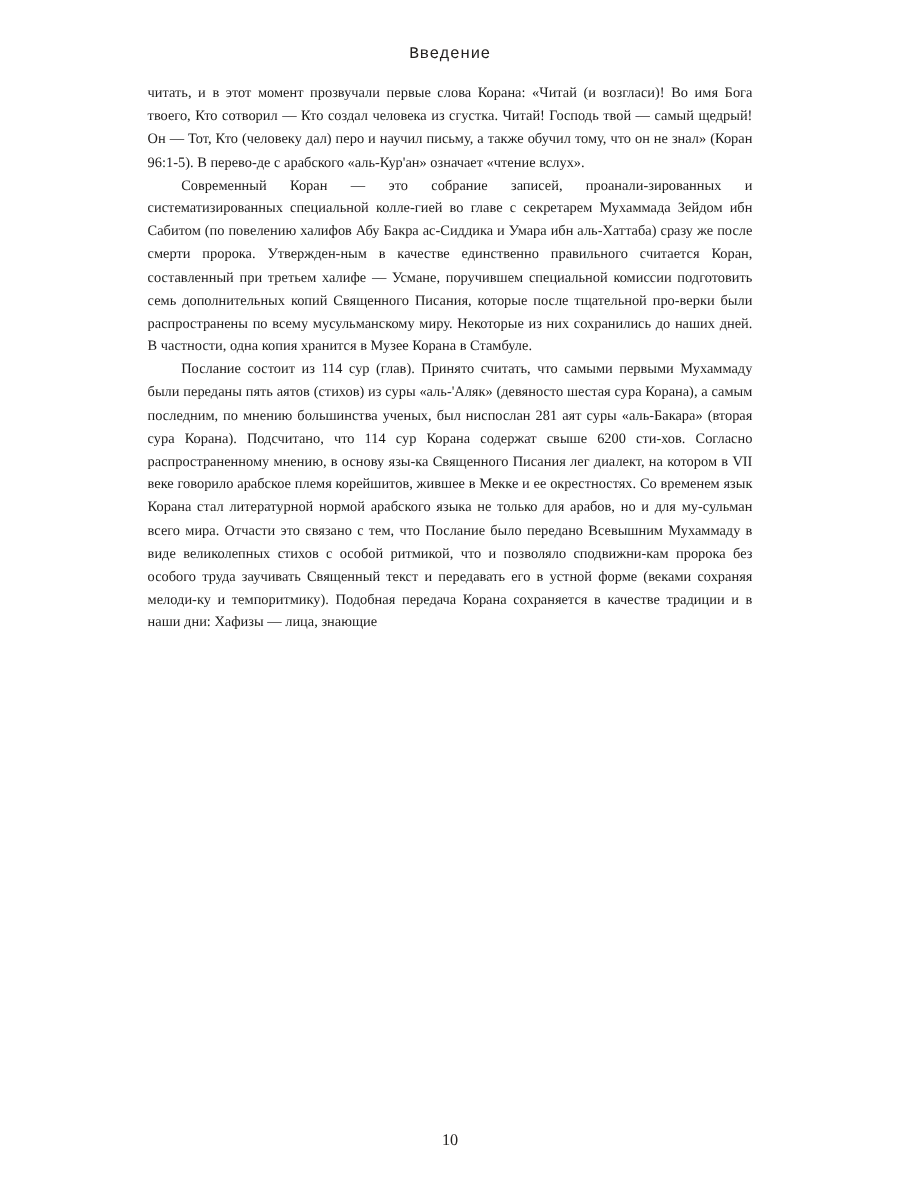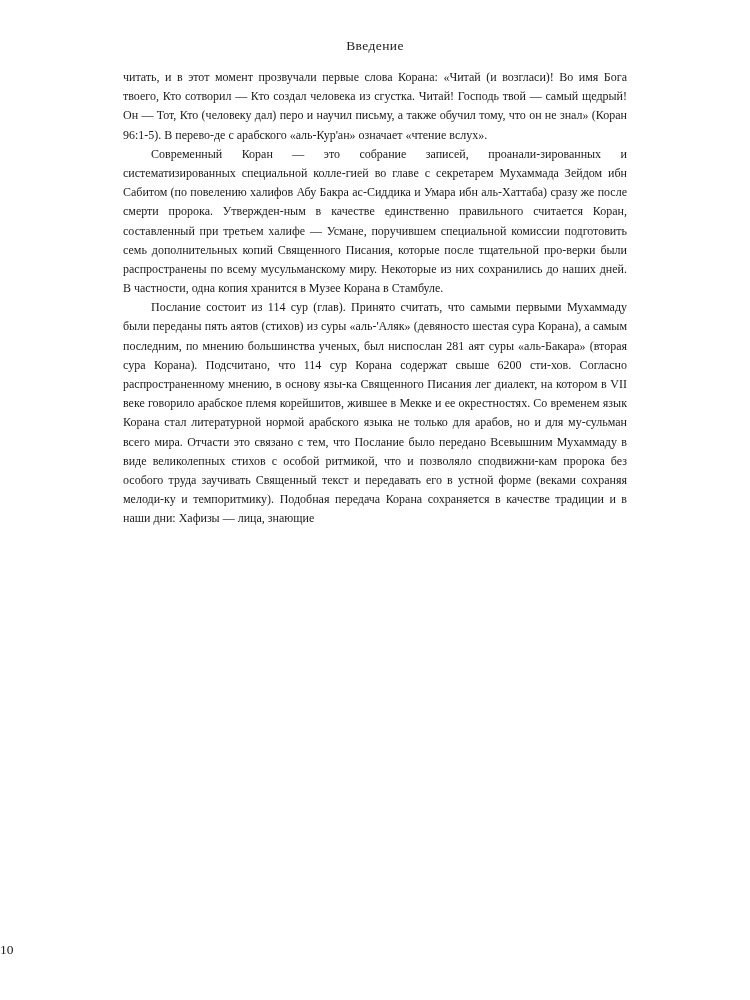--- a/index.html
+++ b/index.html
@@ -21,21 +21,21 @@
     padding: 0;
     overflow: hidden;
   }
   .running-head {
     text-align: center;
     font-size: 13.5px;
     letter-spacing: 0.4px;
     color: #23211f;
     margin-top: 38px;
     margin-bottom: 0;
-    font-family: Liberation Serif, serif;
+    font-family: Liberation Mono, monospace;
   }
   .text-body {
     position: absolute;
     top: 68px;
     left: 123px;
     width: 504px;
   }
   p.para {
     margin: 0;
     font-size: 12px;
@@ -46,20 +46,21 @@
     hyphens: manual;
   }
   p.para.indent {
     text-indent: 28px;
   }
   .folio {
     position: absolute;
     bottom: 42px;
     left: 0;
     width: 750px;
+    text-align: center;
     font-size: 13.5px;
     color: #23211f;
   }
 </style>
 </head>
 <body>
 
 <div class="page">
 
   <div class="running-head">Введение</div>

